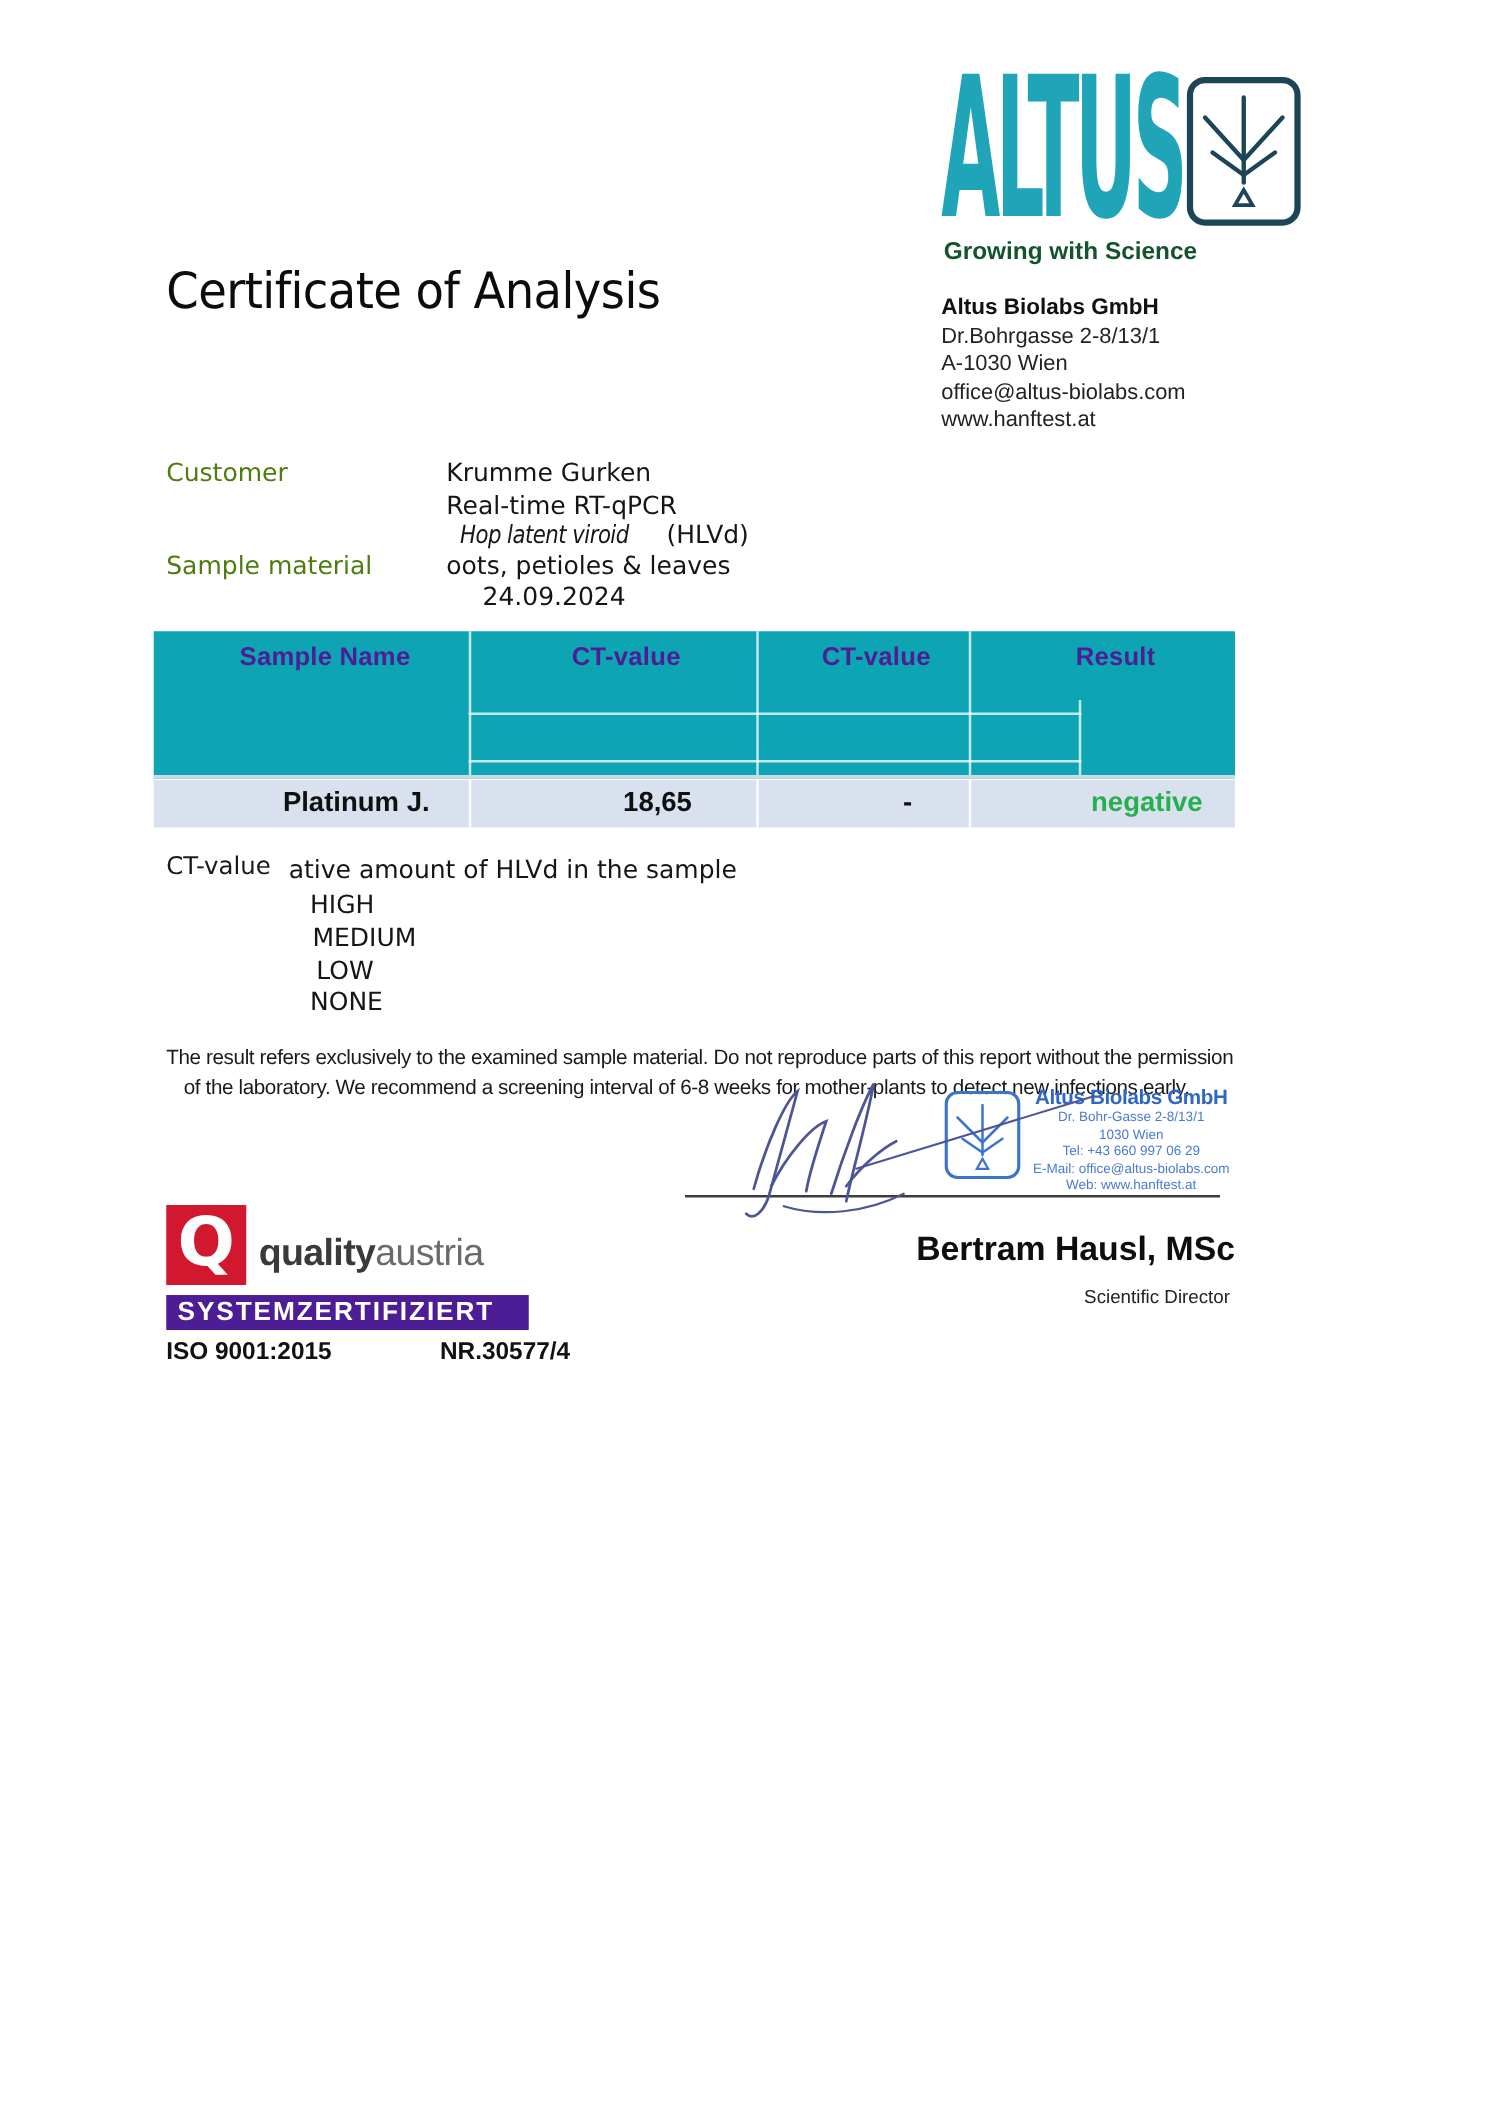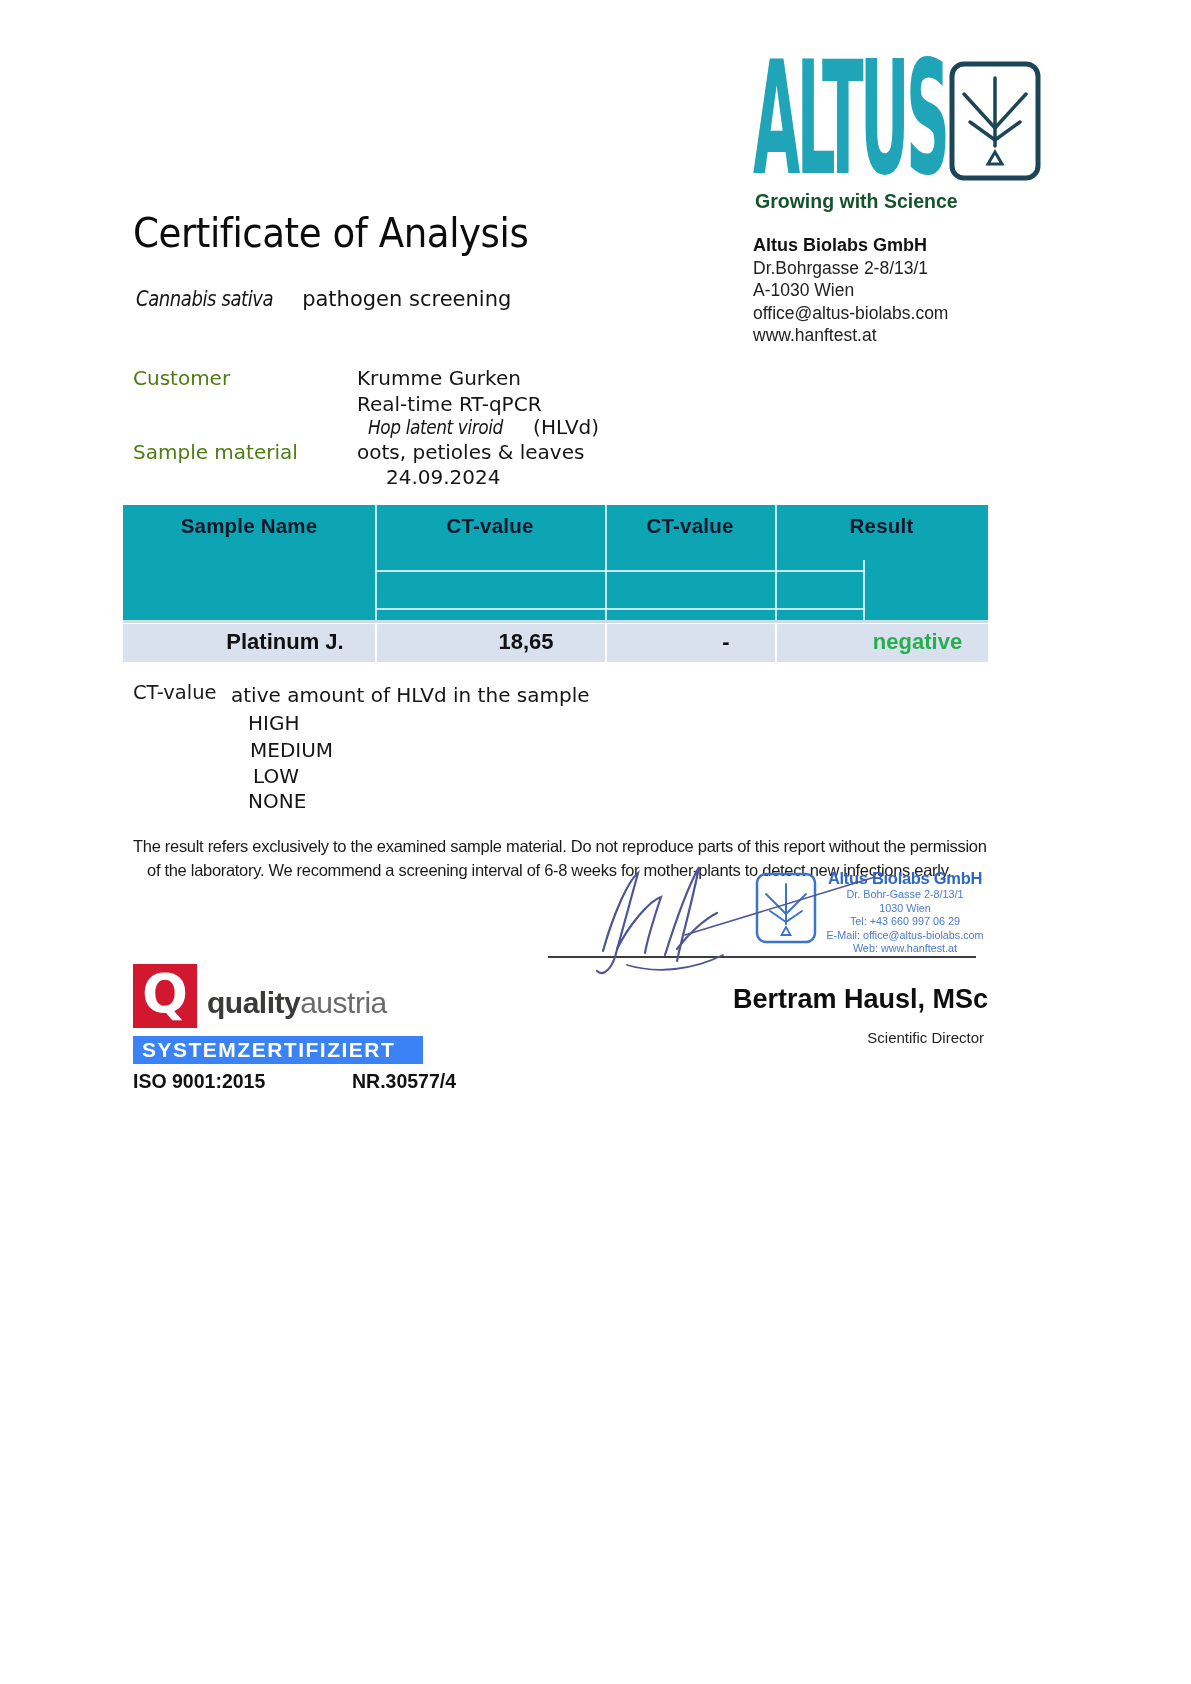--- a/index.html
+++ b/index.html
@@ -37,22 +37,22 @@
   .val-3{left:368px;top:415px;}
   .val-4{left:357px;top:440px;}
   .val-5{left:368px;top:465px;margin-left:18px;}
   .val-3 .pathogen-italic{font-style:italic;display:inline-block;transform:scaleX(0.85);
                           transform-origin:left bottom;letter-spacing:-0.5px;}
 
   
   .tbl{left:123px;top:505px;width:865px;height:156px;}
   .tbl-header{position:absolute;left:0;top:0;width:865px;height:118px;background:#0da5b3;}
   .tbl-row{position:absolute;left:0;top:119px;width:865px;height:38px;background:#d9e1ef;}
-  .hcell{position:absolute;top:9px;height:28px;color:#0f172a;font-weight:700;font-size:20.5px;
-         font-family:"Liberation Sans",sans-serif;text-align:center;letter-spacing:0.2px;}
+  .hcell{position:absolute;top:9px;height:28px;color:#4c1d95;font-weight:700;font-size:20.5px;
+         font-family:"Liberation Sans",sans-serif;text-align:center;letter-spacing:0.2px;margin-left:11px;}
   .hc0{left:0;width:252px;}  .hc1{left:252px;width:230px;}
   .hc2{left:482px;width:170px;} .hc3{left:652px;width:213px;}
   .rcell{position:absolute;top:5px;height:28px;font-weight:700;font-size:22px;
          font-family:"Liberation Sans",sans-serif;text-align:center;color:#101010;margin-left:36px;}
   .rc-result{color:#27ae4f;}
   .gridline{position:absolute;background:rgba(255,255,255,0.75);}
   .hdr-strip{position:absolute;left:0;top:115px;width:865px;height:3px;background:#c9dde2;}
 
   
   .legend-label{left:133px;top:681px;font-size:19.5px;color:#1a1a1a;}
@@ -68,21 +68,21 @@
 
   
   .q-box{left:133px;top:964px;width:64px;height:64px;background:#d2182f;
          display:flex;align-items:center;justify-content:center;}
   .q-letter{color:#fff;font-weight:800;font-size:54px;line-height:54px;
             font-family:"DejaVu Sans",sans-serif;transform:translateY(-2px);}
   .qa-brand{left:207px;top:986px;font-family:"Liberation Sans",sans-serif;font-size:30px;
             letter-spacing:-0.5px;white-space:nowrap;}
   .qa-brand .b1{font-weight:700;color:#3a3a39;}
   .qa-brand .b2{font-weight:400;color:#6b6b6a;}
-  .qa-banner{left:133px;top:1036px;width:290px;height:28px;background:#3b82f6;color:#fff;
+  .qa-banner{left:133px;top:1036px;width:290px;height:28px;background:#4c1d95;color:#fff;
              font-family:"Liberation Sans",sans-serif;font-weight:700;font-size:21px;
              letter-spacing:1.5px;display:flex;align-items:center;padding-left:9px;
              box-sizing:border-box;white-space:nowrap;}
   .qa-iso{left:133px;top:1070px;font-family:"Liberation Sans",sans-serif;font-weight:700;
           font-size:19.5px;color:#111;}
   .qa-nr{left:352px;top:1070px;font-family:"Liberation Sans",sans-serif;font-weight:700;
          font-size:19.5px;color:#111;}
 
   
   .sig-svg{left:565px;top:853px;z-index:3;pointer-events:none;}
@@ -121,23 +121,20 @@
 
   <div class="abs lab">
     <div class="name">Altus Biolabs GmbH</div>
     <div>Dr.Bohrgasse 2-8/13/1</div>
     <div>A-1030 Wien</div>
     <div>office@altus-biolabs.com</div>
     <div>www.hanftest.at</div>
   </div>
 
   <div class="abs title">Certificate of Analysis</div>
-  <div class="abs subtitle">
-    <span class="species">Cannabis sativa</span><span> pathogen screening</span>
-  </div>
 
   <div class="abs info-label lbl-customer">Customer</div>
   <div class="abs info-label lbl-material">Sample material</div>
   <div class="abs info-value val-1">Krumme Gurken</div>
   <div class="abs info-value val-2">Real-time RT-qPCR</div>
   <div class="abs info-value val-3">
     <span class="pathogen-italic">Hop latent viroid</span><span> (HLVd)</span>
   </div>
   <div class="abs info-value val-4">oots, petioles &amp; leaves</div>
   <div class="abs info-value val-5">24.09.2024</div>

